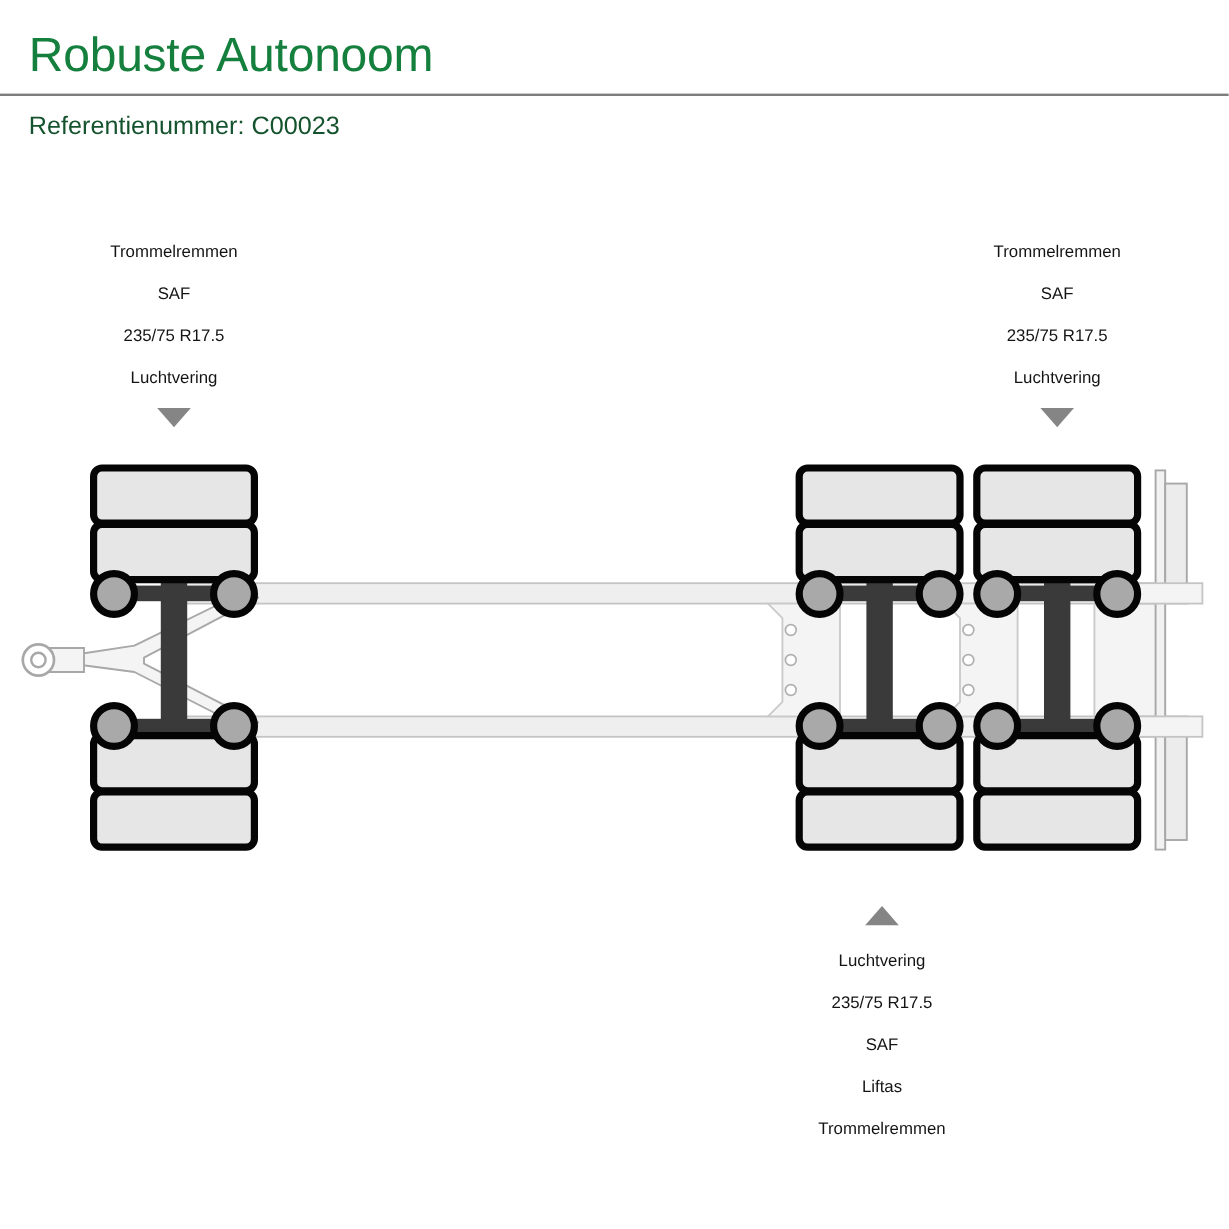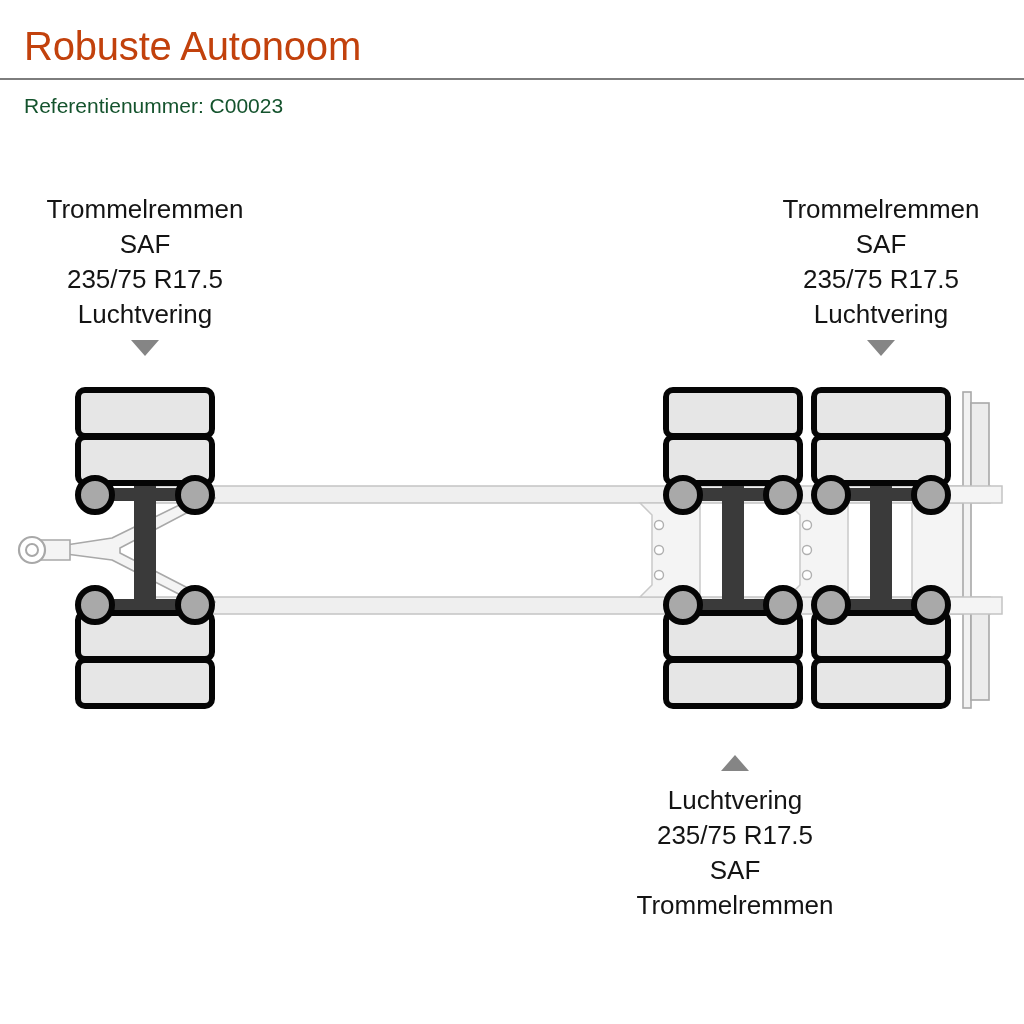--- a/index.html
+++ b/index.html
@@ -19,21 +19,21 @@
 
   
   #page-title {
     position: absolute;
     left: 24px;
     top: 22px;
     font-size: 40px;
     font-weight: 400;
     line-height: 48px;
     letter-spacing: -0.2px;
-    color: #c2410c;
+    color: #15803d;
     white-space: nowrap;
   }
   #title-divider {
     position: absolute;
     left: 0;
     top: 78px;
     width: 1024px;
     height: 2px;
     background: #7d7d7d;
   }
@@ -44,21 +44,21 @@
     font-size: 21px;
     line-height: 28px;
     color: #14532d;
     white-space: nowrap;
   }
 
   
   .callout {
     position: absolute;
     text-align: center;
-    font-size: 26px;
+    font-size: 14px;
     line-height: 35px;
     color: #141414;
     white-space: nowrap;
   }
   .callout .line { display: block; }
 
   #callout-front {
     left: 0px;
     top: 192px;
     width: 290px;
@@ -127,20 +127,21 @@
   <span class="line">235/75 R17.5</span>
   <span class="line">Luchtvering</span>
 </div>
 <div id="pointer-rear-right" class="tri tri-down"></div>
 
 <div id="pointer-bottom" class="tri tri-up"></div>
 <div id="callout-bottom" class="callout">
   <span class="line">Luchtvering</span>
   <span class="line">235/75 R17.5</span>
   <span class="line">SAF</span>
+  <span class="line">Liftas</span>
   <span class="line">Trommelremmen</span>
 </div>
 
 <div id="trailer-diagram">
 <svg width="1024" height="360" viewBox="0 0 1024 360" xmlns="http://www.w3.org/2000/svg">
 
   <g>
 
     <rect x="150" y="116" width="840" height="17" fill="#efefef" stroke="#c4c4c4" stroke-width="1.5"></rect>
 

